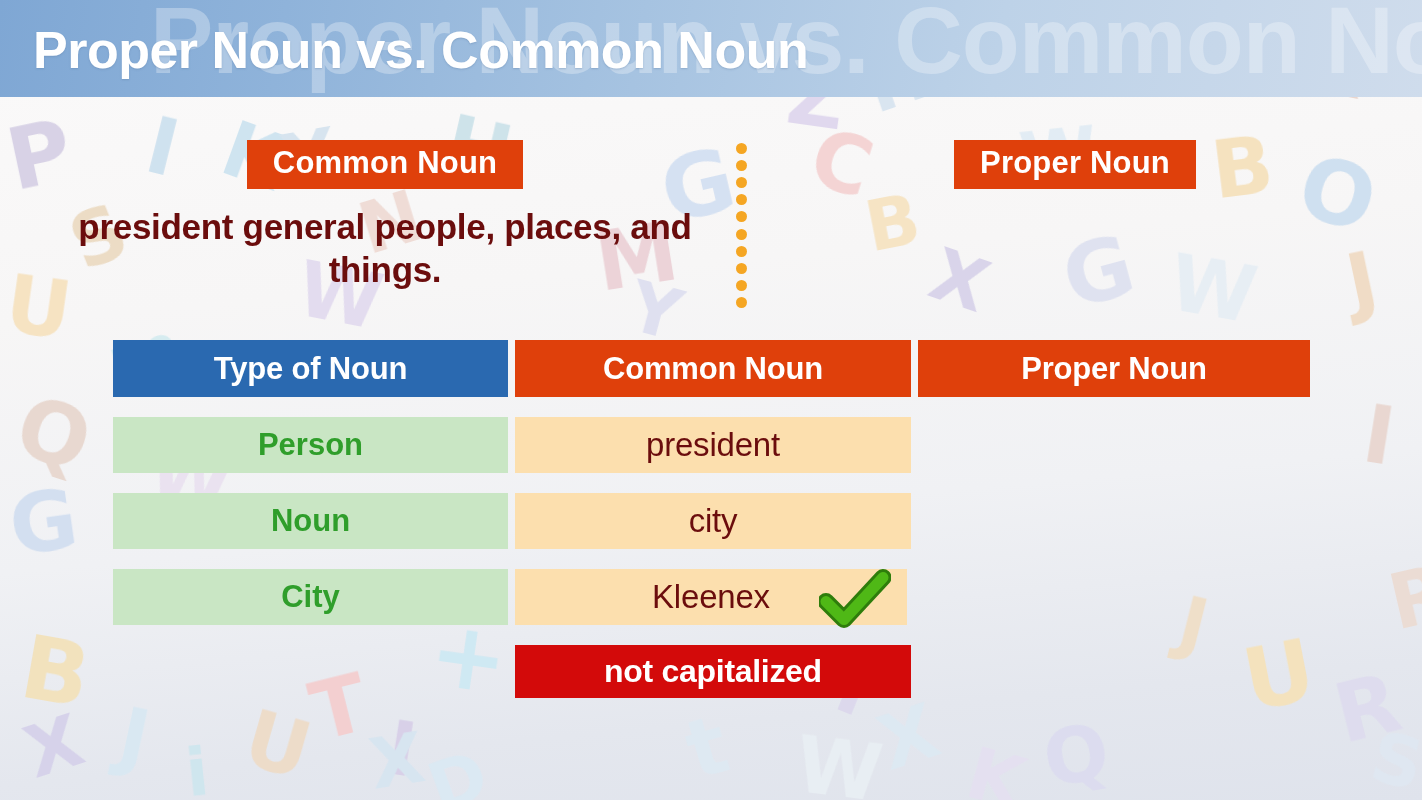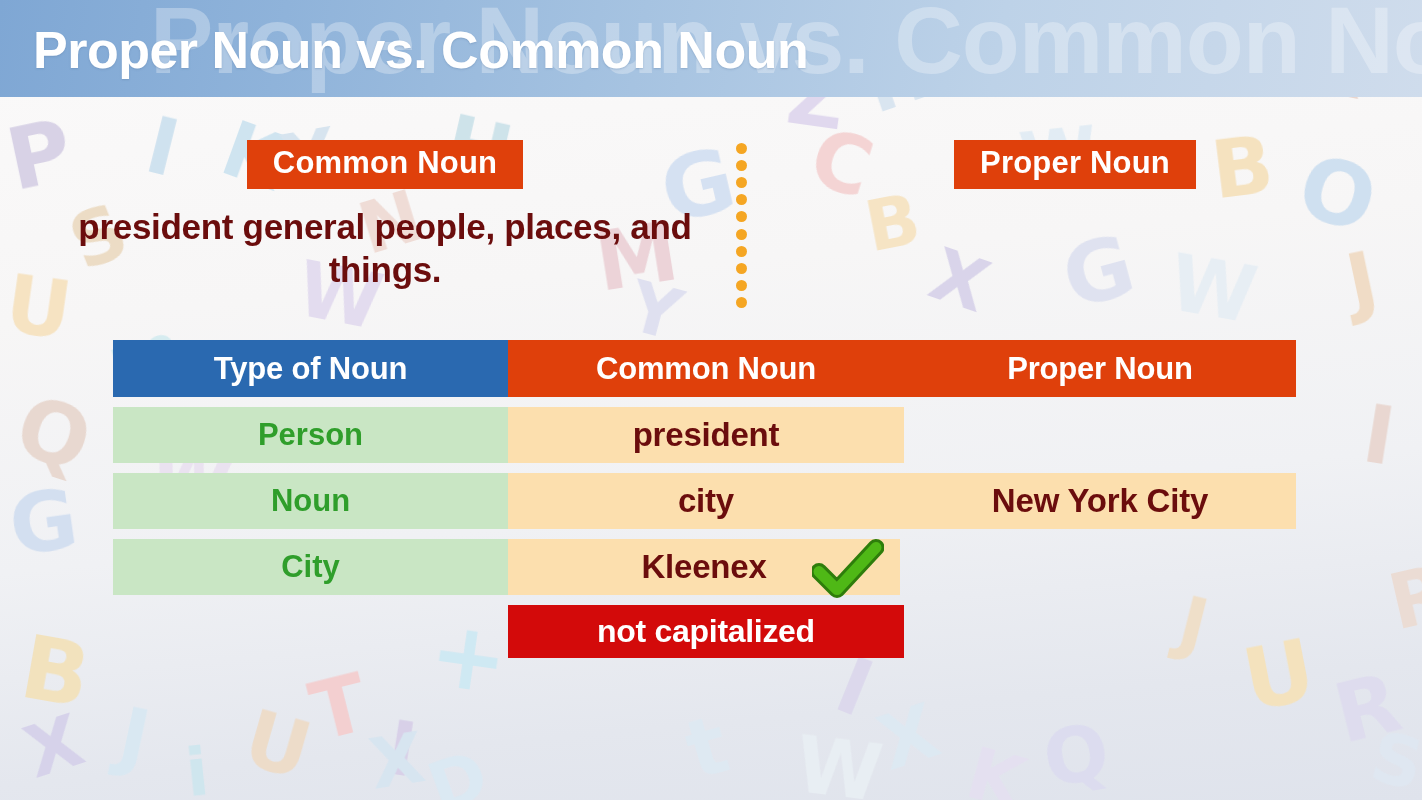--- a/index.html
+++ b/index.html
@@ -136,21 +136,22 @@
   
   #table {
     position: absolute;
     left: 113px;
     top: 340px;
     width: 1197px;
     z-index: 2;
   }
   .trow {
     display: flex;
-    margin-bottom: 10px;
+    gap: 7px;
+    margin-bottom: 20px;
   }
   .cell {
     display: flex;
     align-items: center;
     justify-content: center;
     text-align: center;
     position: relative;
   }
   .c1 { width: 395px; }
   .c2 { width: 396px; }
@@ -169,21 +170,21 @@
   .d-green { background: #c9e6c4; }
   .d-peach { background: #fcdfae; }
   .drow .c1 span {
     color: #2f9e2b;
     font-size: 31px;
     font-weight: 700;
   }
   .drow .c2 span, .drow .c3 span {
     color: #6b0d0d;
     font-size: 33px;
-    font-weight: 700;
+    font-weight: 400;
     letter-spacing: -0.2px;
   }
 
   .frow .cell { height: 53px; }
   .f-empty { background: transparent; }
   .f-red   { background: #d30a0a; color: #ffffff; }
   .f-green { background: #339a05; color: #ffffff; }
   .frow .cell span {
     font-size: 32px;
     font-weight: 700;
@@ -327,23 +328,20 @@
       </div>
     </div>
 
     <div class="trow drow">
       <div class="cell c1 d-green">
         <span>Noun</span>
       </div>
       <div class="cell c2 d-peach">
         <span>city</span>
       </div>
-      <div class="cell c3 d-peach">
-        <span>New York City</span>
-      </div>
     </div>
 
     <div class="trow drow">
       <div class="cell c1 d-green">
         <span>City</span>
       </div>
       <div class="cell c3 d-peach">
         <span>Kleenex</span>
         <svg id="check-icon" viewBox="0 0 72 64">
           <path d="M7 34 L25 52 L64 10" fill="none" stroke="#2e7d0b" stroke-width="17" stroke-linecap="round" stroke-linejoin="round"></path>

